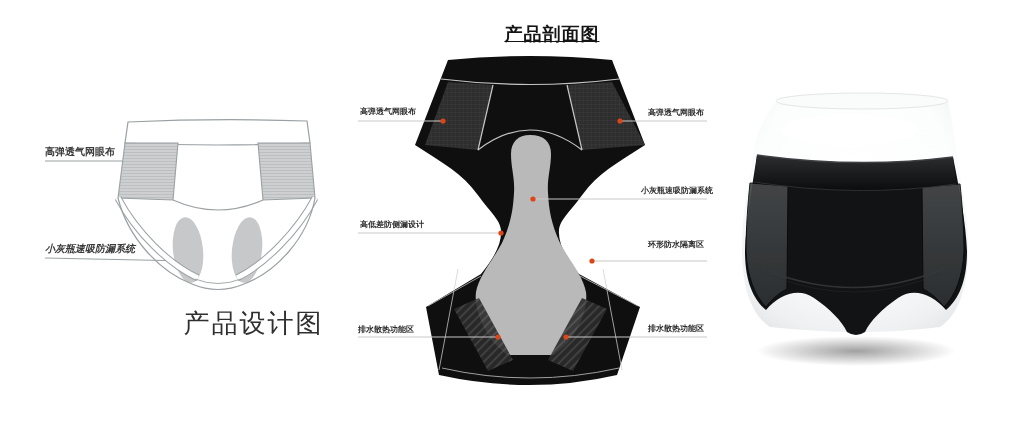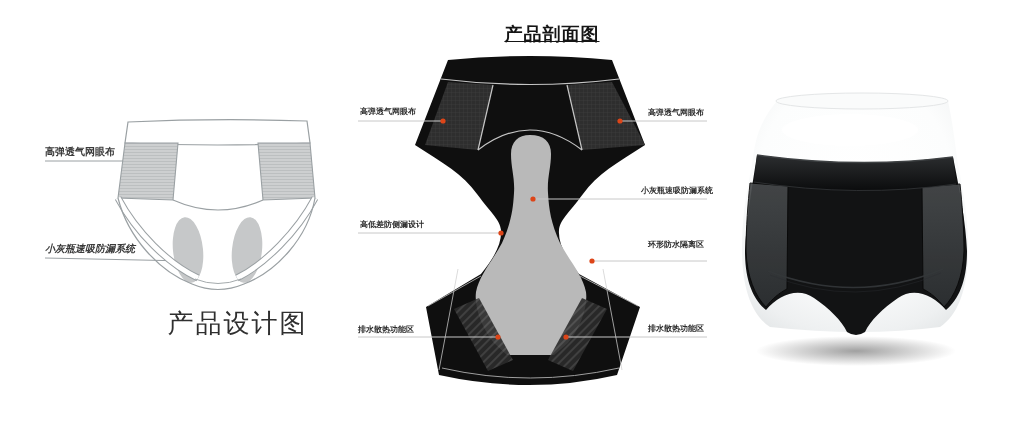--- a/index.html
+++ b/index.html
@@ -53,21 +53,21 @@
     </g>
 
     <path d="M 78,86 C 88,126 120,160 152,172 Q 178,183 204,172 C 236,160 268,126 275,86" stroke="#9aa0a3" stroke-width="1.2" fill="none"></path>
     <path d="M 155,167 Q 178,176 201,167" stroke="#9aa0a3" stroke-width="0.9" fill="none"></path>
 
     <path d="M 133,88 Q 178,108 223,88" stroke="#9aa0a3" stroke-width="1.1" fill="none"></path>
   </svg>
 
   <div class="abs callout-md" style="left:45px;top:146px;">高弹透气网眼布</div>
   <div class="abs callout-md" style="left:45px;top:243px;font-style:italic;">小灰瓶速吸防漏系统</div>
-  <div class="abs caption-lg" style="left:140px;top:306px;width:195px;">产品设计图</div>
+  <div class="abs caption-lg" style="left:156px;top:306px;width:195px;">产品设计图</div>
 
   <div class="abs title-md" style="left:416px;top:22px;width:272px;text-decoration:underline;">产品剖面图</div>
 
   <svg class="abs" style="left:355px;top:48px;" width="362" height="362" viewBox="0 0 362 362">
     <defs>
       <pattern id="meshgrid" width="4" height="4" patternUnits="userSpaceOnUse">
         <rect width="4" height="4" fill="#2e2e2e"></rect>
         <path d="M0,0 H4 M0,0 V4" stroke="#3d3d3d" stroke-width="0.7"></path>
       </pattern>
       <pattern id="diagstripe" width="6" height="6" patternUnits="userSpaceOnUse" patternTransform="rotate(45)">

